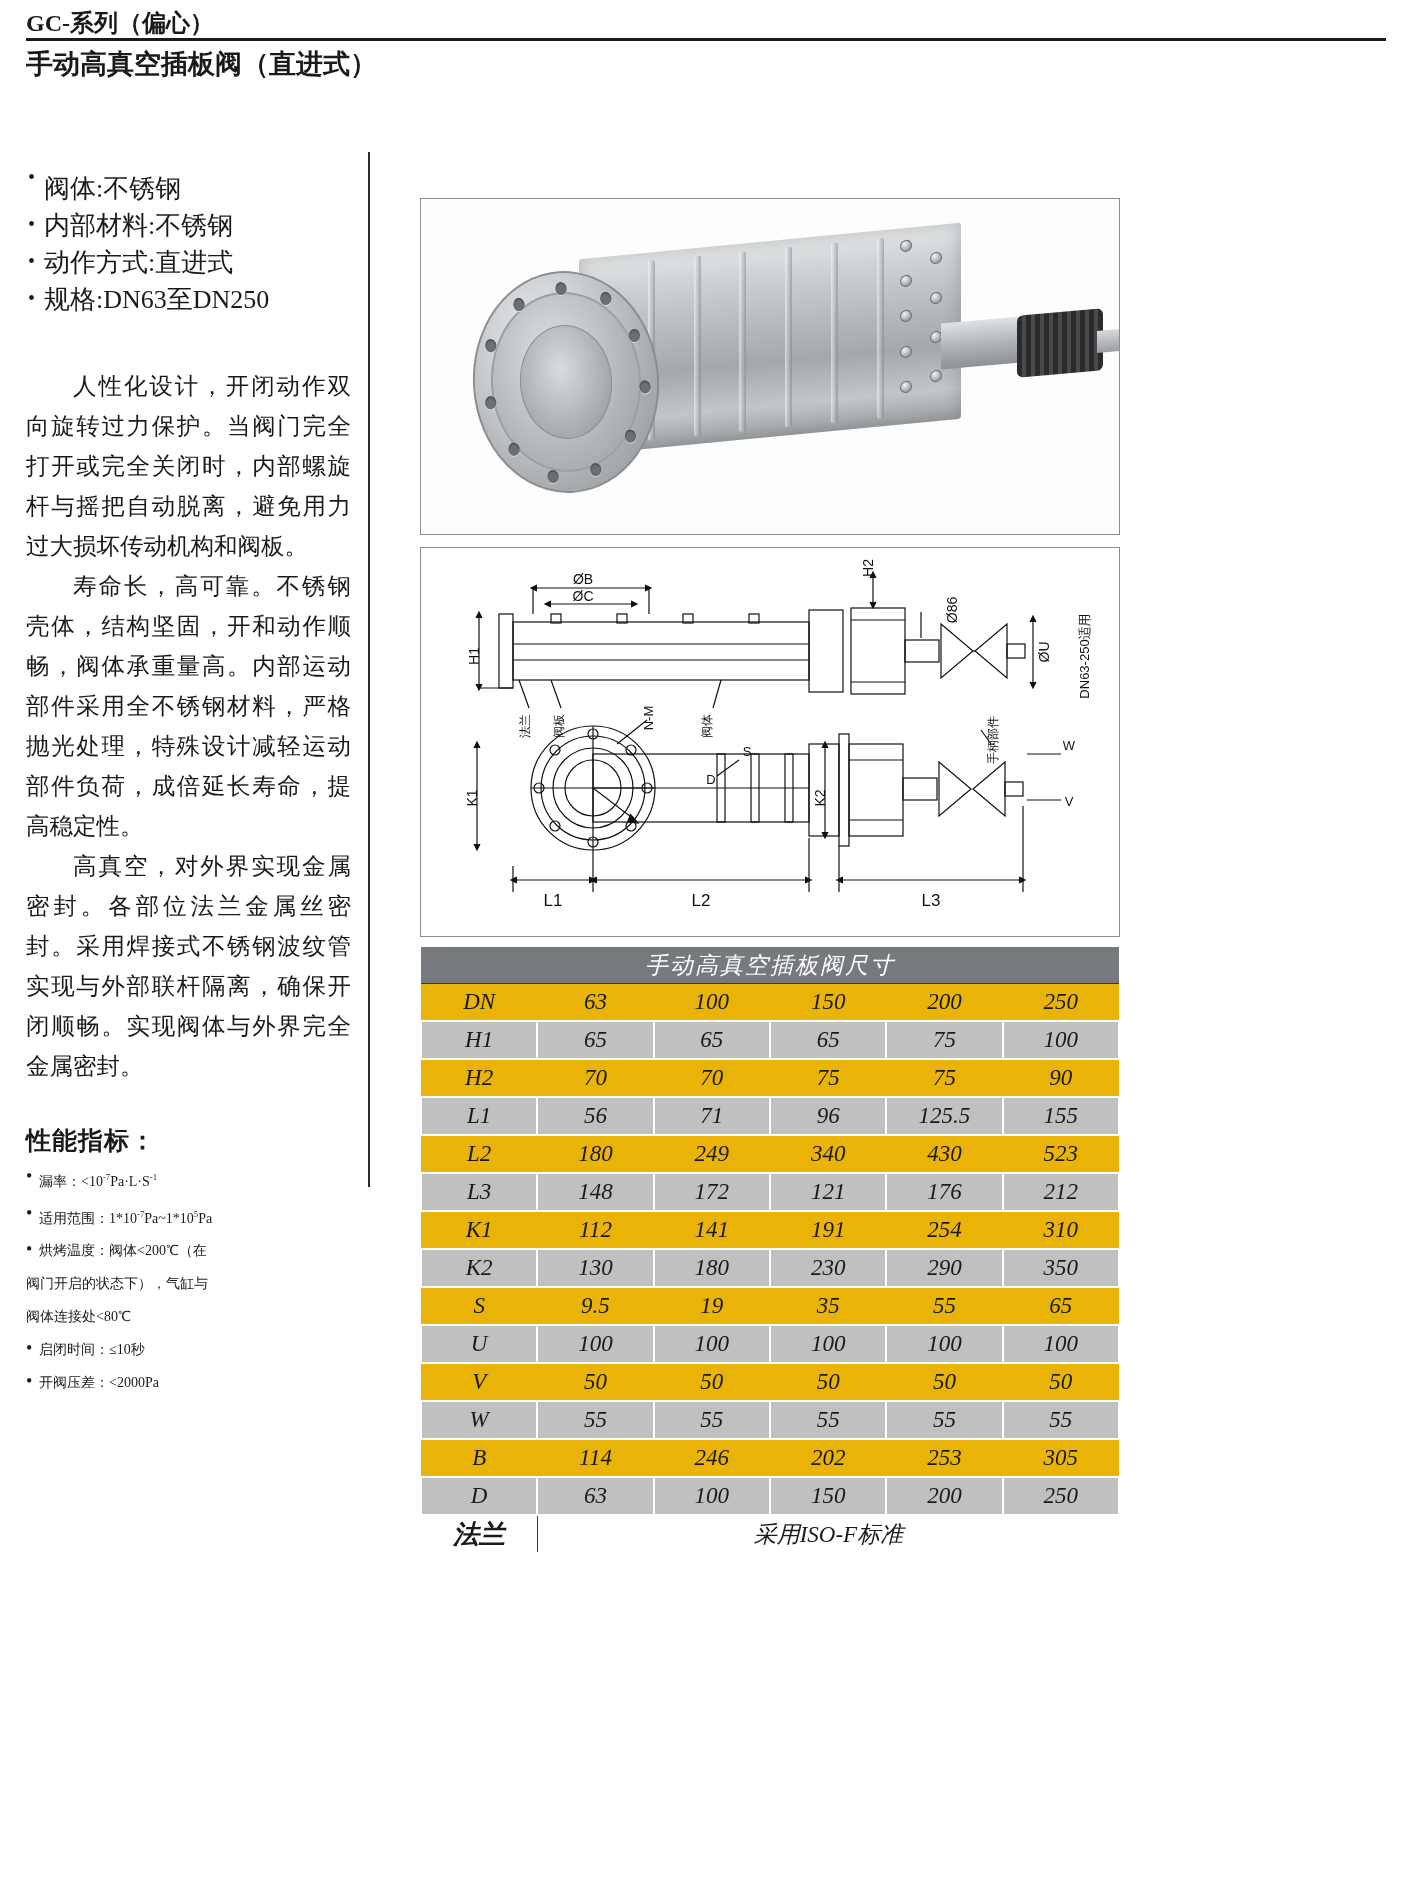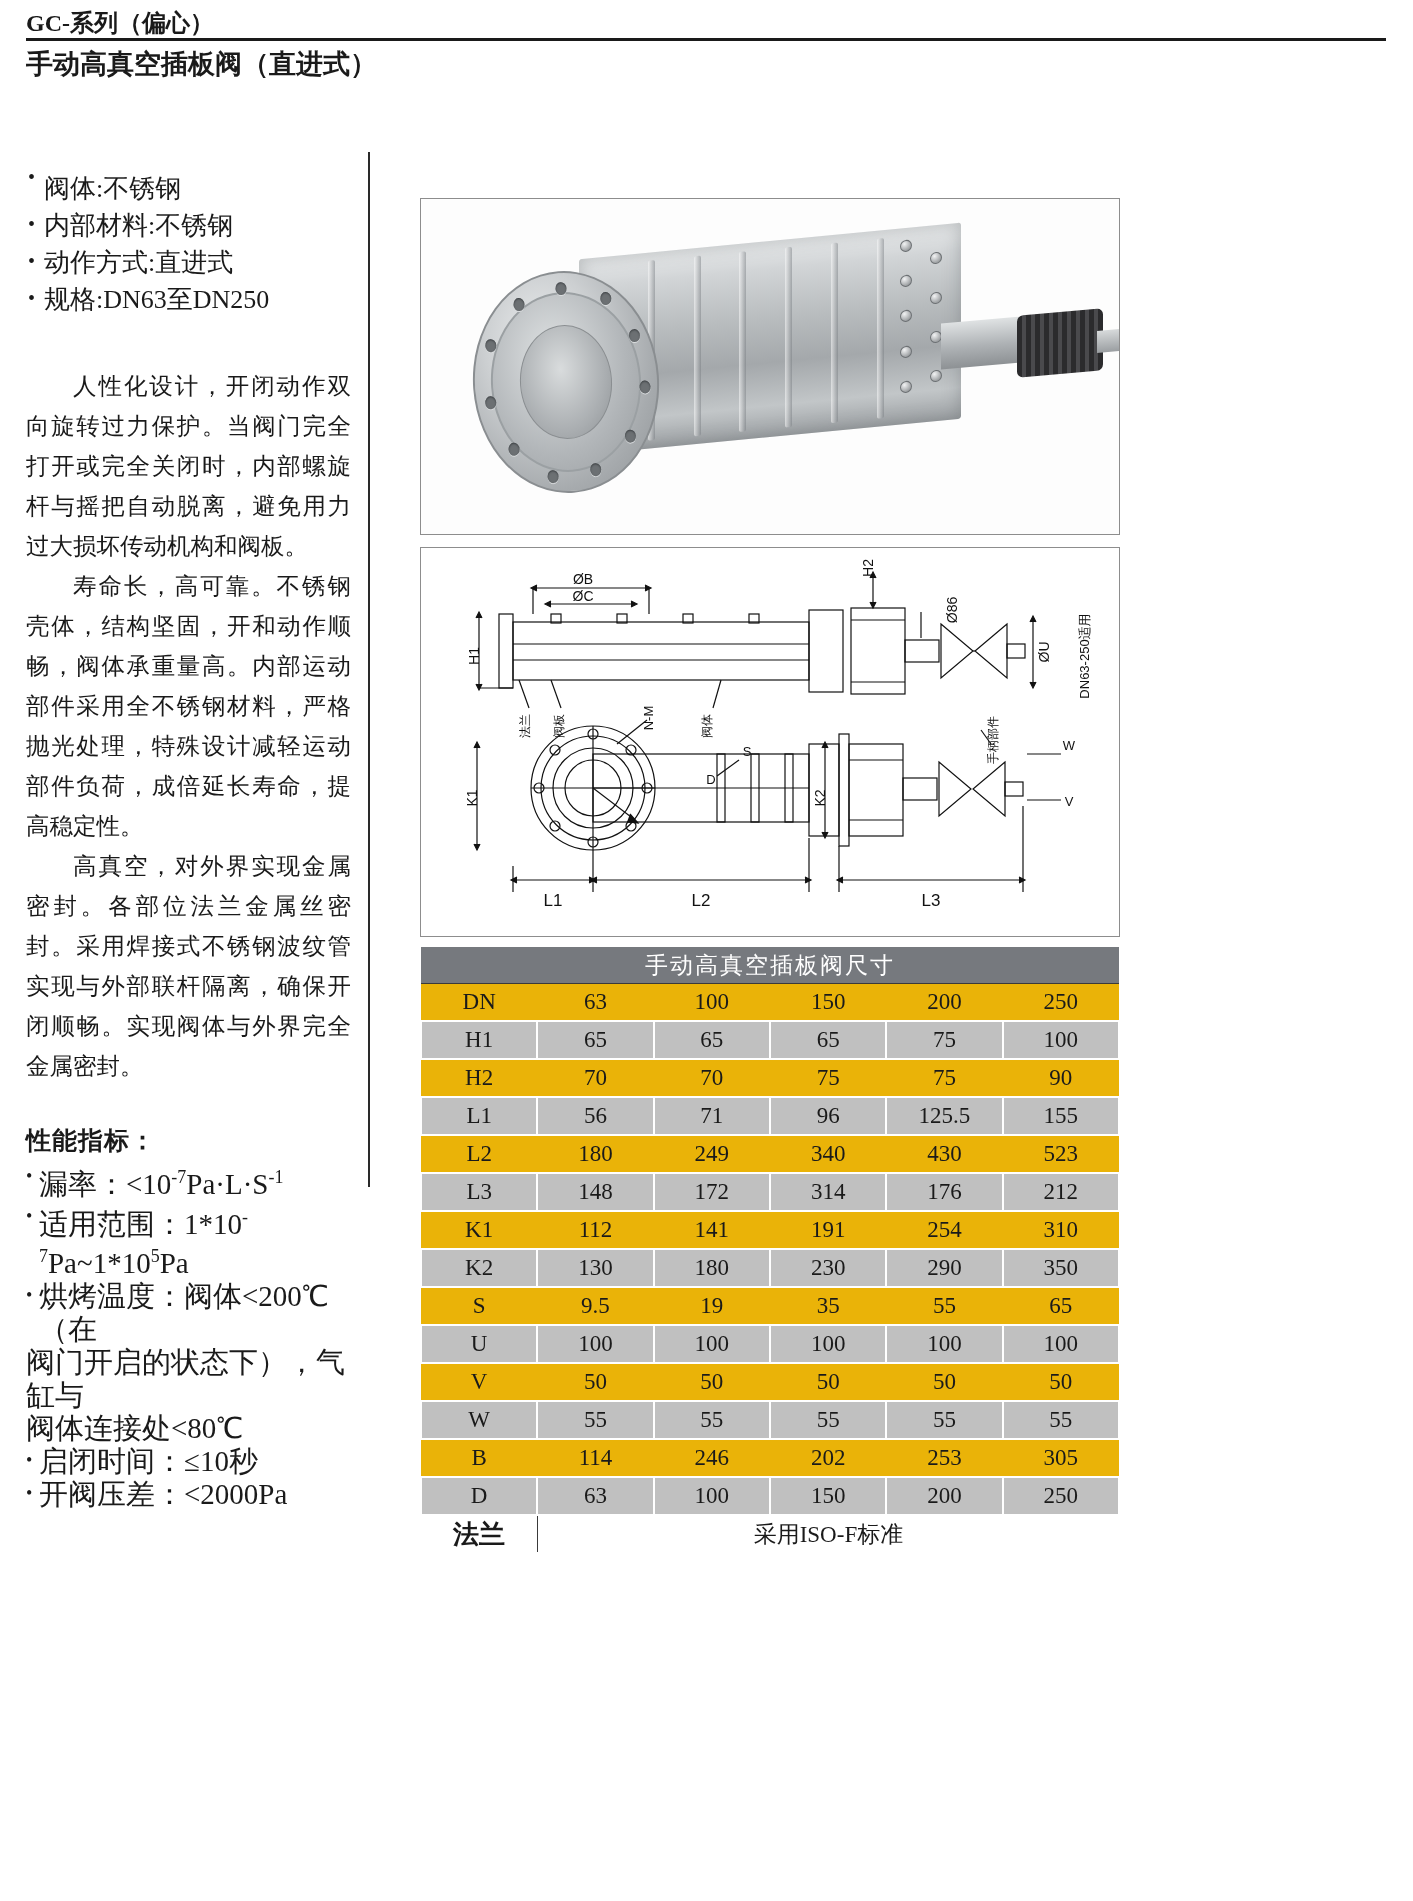--- a/index.html
+++ b/index.html
@@ -104,21 +104,21 @@
     font-weight: bold;
     font-family: "Liberation Sans", sans-serif;
     letter-spacing: 1px;
   }
   .perf-list {
     list-style: none;
     margin: 4px 0 0 0;
     padding: 0;
   }
   .perf-list li {
-    font-size: 29px;
+    font-size: 14px;
     line-height: 33px;
     position: relative;
     padding-left: 13px;
     text-align: left;
     font-family: Liberation Serif, serif;
   }
   .perf-list li::before {
     content: "\2022";
     position: absolute;
     left: 0;
@@ -255,20 +255,21 @@
 
   
   .dim-table-wrap {
     margin-top: 10px;
     width: 700px;
   }
   table.dim {
     border-collapse: collapse;
     width: 700px;
     table-layout: fixed;
+    font-style: italic;
   }
   table.dim td, table.dim th {
     text-align: center;
     font-size: 23px;
     font-family: "Liberation Serif", serif;
     height: 36px;
     padding: 0;
     font-weight: normal;
   }
   .tbl-title td {
@@ -586,21 +587,21 @@
           <td>180</td>
           <td>249</td>
           <td>340</td>
           <td>430</td>
           <td>523</td>
         </tr>
         <tr class="shade">
           <td class="rowlabel">L3</td>
           <td>148</td>
           <td>172</td>
-          <td>314</td>
+          <td>121</td>
           <td>176</td>
           <td>212</td>
         </tr>
         <tr class="plain">
           <td class="rowlabel">K1</td>
           <td>112</td>
           <td>141</td>
           <td>191</td>
           <td>254</td>
           <td>310</td>

